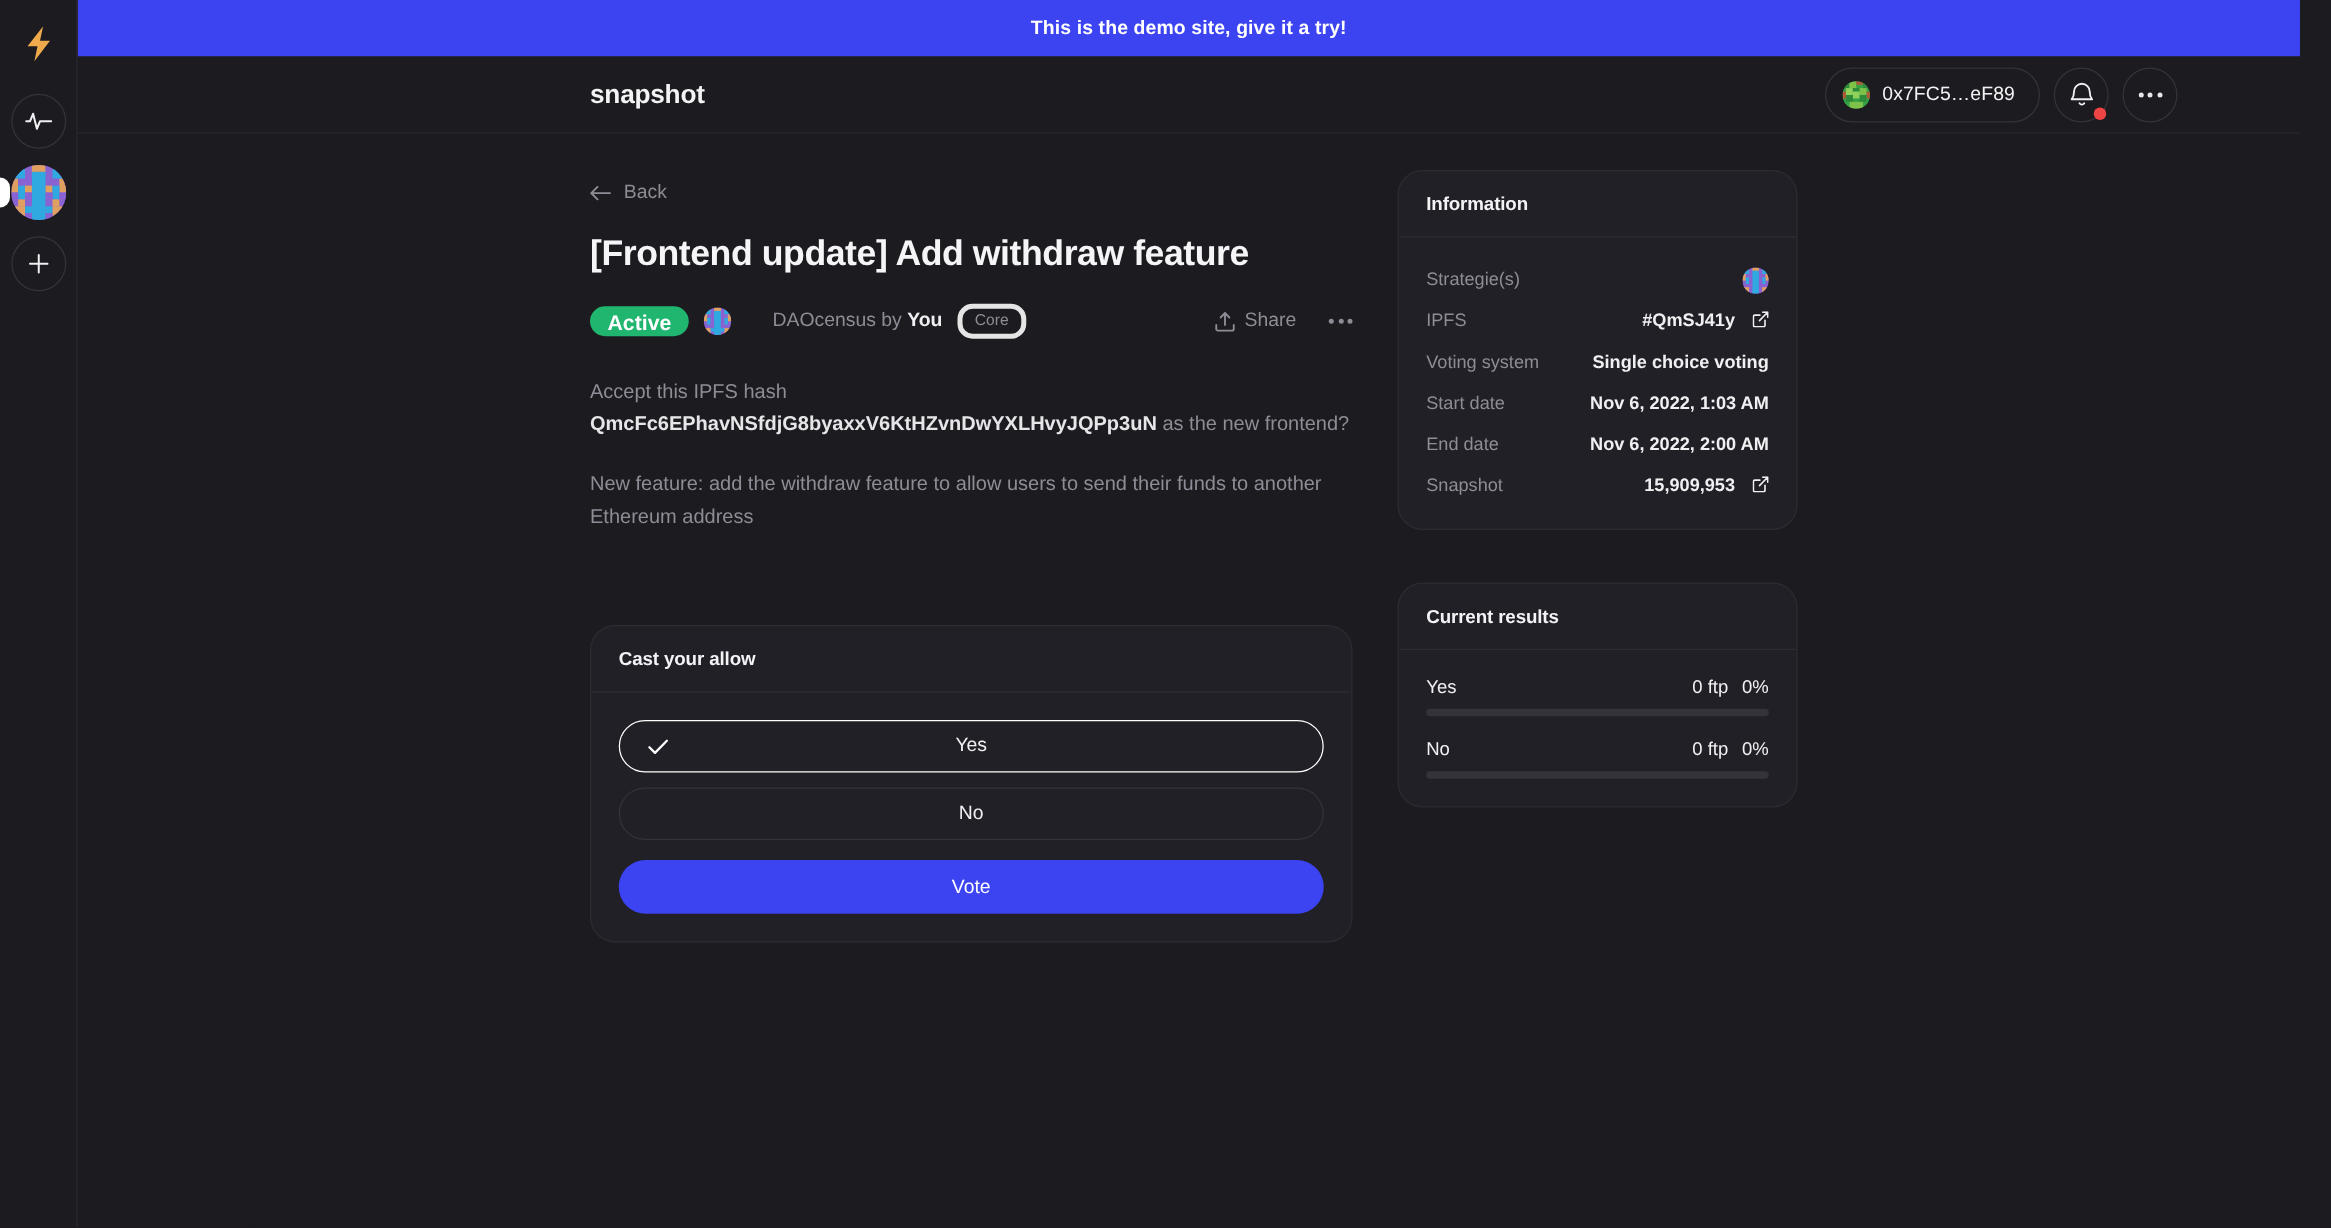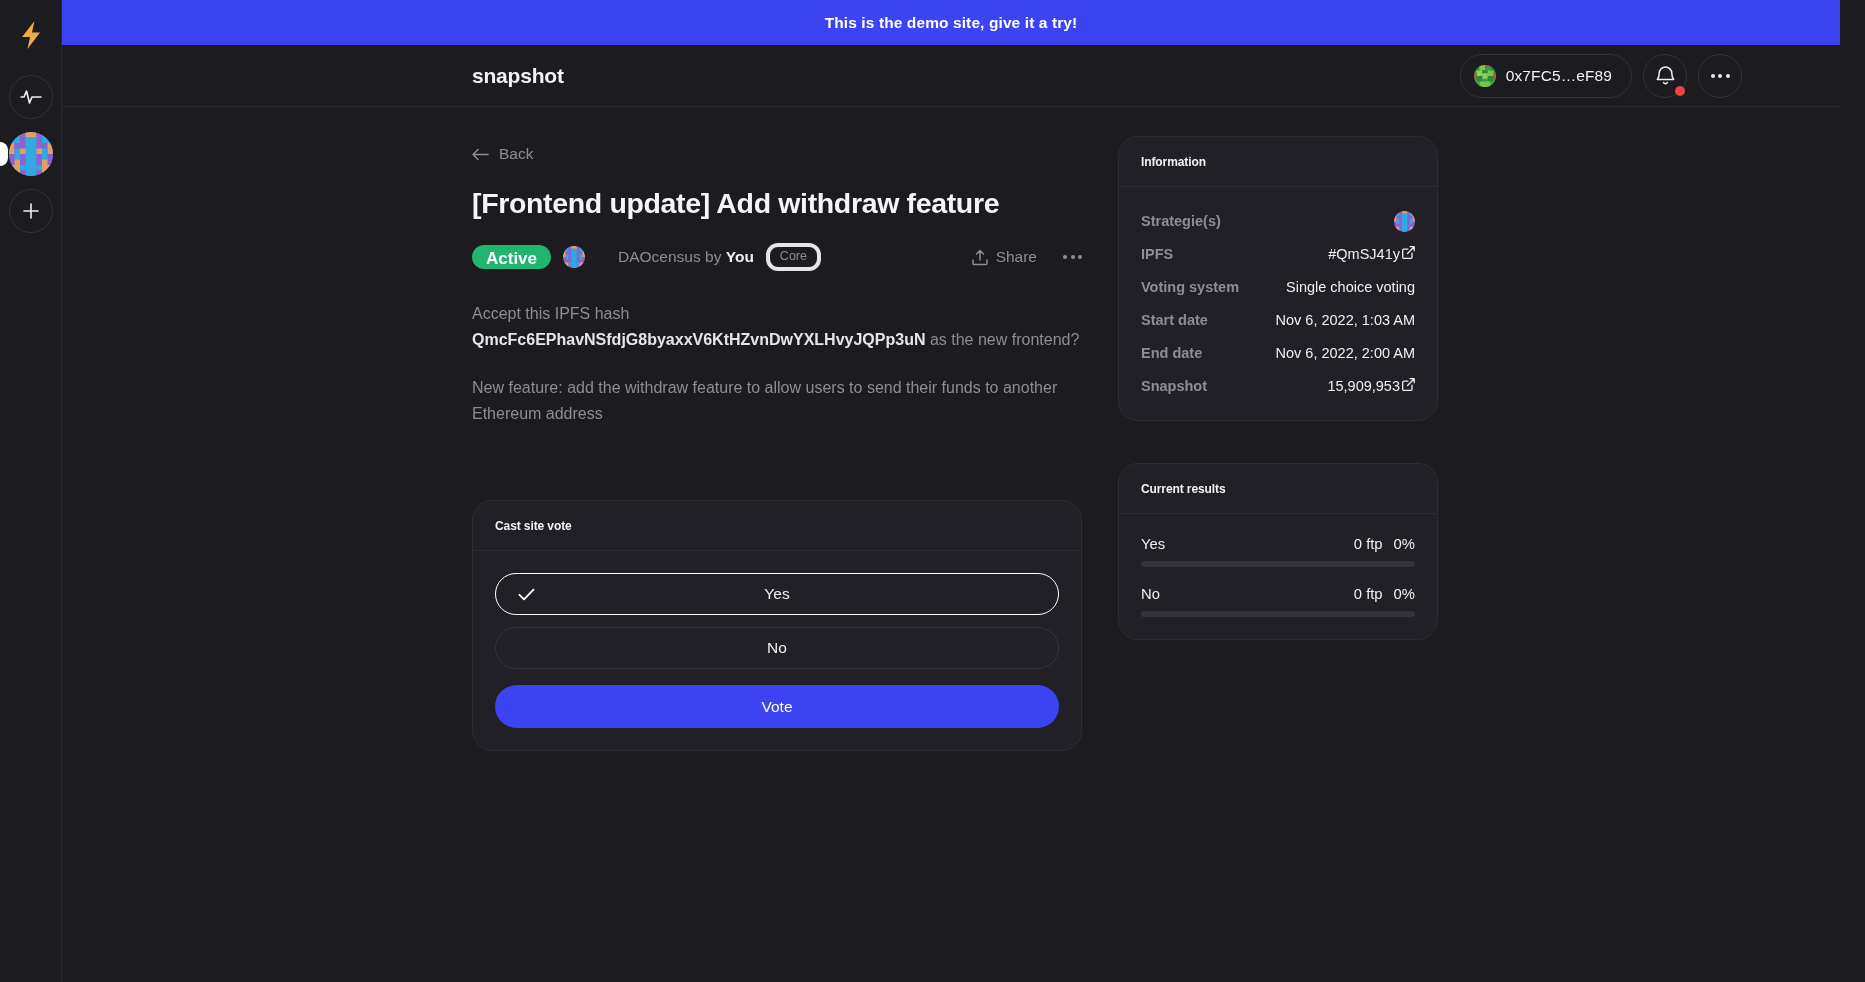--- a/index.html
+++ b/index.html
@@ -252,21 +252,21 @@
   
   .card {
     border: 1px solid #2d2c33;
     border-radius: 20px;
     background: #212026;
     overflow: hidden;
   }
   .card-head {
     padding: 18px 22px 17px;
     border-bottom: 1px solid #2d2c33;
-    font-size: 12px;
+    font-size: 15px;
     font-weight: 700;
     color: #f3f3f5;
     letter-spacing: -.1px;
   }
   .card-body { padding: 22px; }
 
   .vote-card { margin-top: 73px; }
 
   .choice {
     height: 42px;
@@ -309,28 +309,28 @@
   
   .info-table { display: block; }
   .info-row {
     display: flex;
     align-items: center;
     justify-content: space-between;
     min-height: 24px;
     margin-bottom: 9px;
   }
   .info-row:last-child { margin-bottom: 0; }
-  .info-key { font-size: 14.5px; color: #8e8d96; font-weight: bold; }
+  .info-key { font-size: 14.5px; color: #8e8d96; }
   .info-val {
     font-size: 14.5px;
     color: #f0f0f2;
-    font-weight: 400;
-    display: flex;
-    align-items: center;
-    gap: 2px;
+    font-weight: 700;
+    display: flex;
+    align-items: center;
+    gap: 14px;
   }
   .info-val.link { cursor: pointer; }
   .strategy-avatar { width: 21px; height: 21px; border-radius: 50%; display:block; cursor:pointer; }
 
   
   .results-card { margin-top: 42px; }
   .result-item { margin-bottom: 19px; }
   .result-item:last-child { margin-bottom: 0; }
   .result-top {
     display: flex;
@@ -525,21 +525,21 @@
             </span>
           </div>
 
           <div class="body-text">
             <p><span>Accept this IPFS hash </span><strong>QmcFc6EPhavNSfdjG8byaxxV6KtHZvnDwYXLHvyJQPp3uN</strong><span> as the new frontend?</span></p>
             <p>New feature: add the withdraw feature to allow users to send their funds to another Ethereum address</p>
           </div>
 
           
           <div class="card vote-card">
-            <div class="card-head">Cast site vote</div>
+            <div class="card-head">Cast your allow</div>
             <div class="card-body">
 
               <div class="choice selected">
                 <span class="check">
                   <svg width="17" height="13" viewBox="0 0 17 13" fill="none" stroke="#ffffff" stroke-width="1.8" stroke-linecap="round" stroke-linejoin="round">
                     <path d="M1.5 6.8 6 11.3 15.5 1.6"></path>
                   </svg>
                 </span>
                 <span>Yes</span>
               </div>

